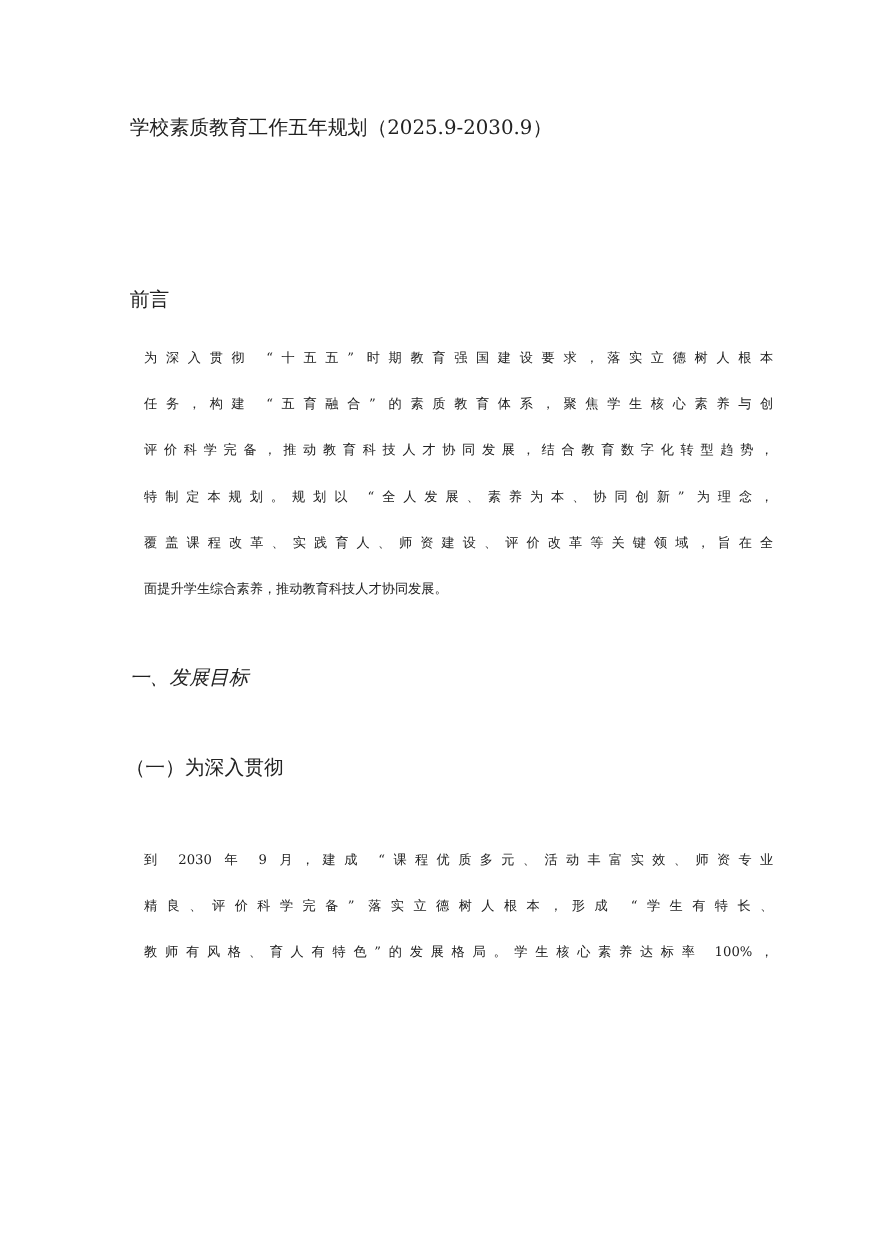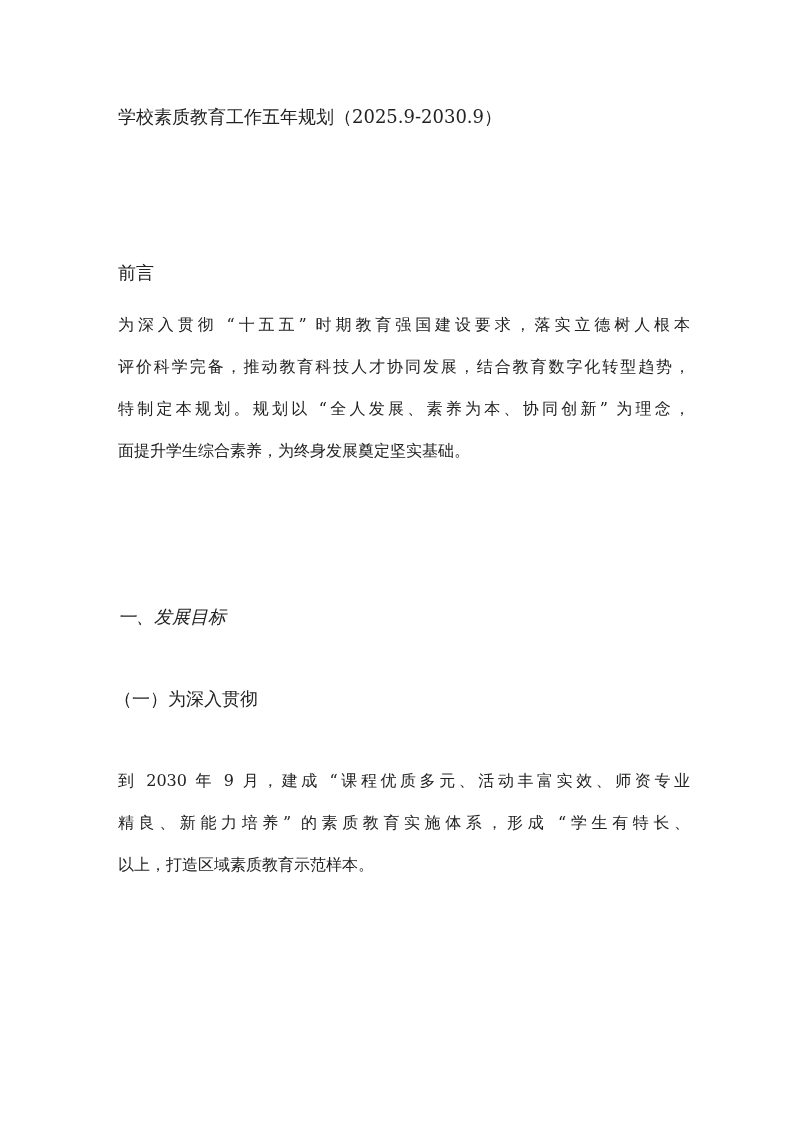--- a/index.html
+++ b/index.html
@@ -25,23 +25,23 @@
       position: absolute;
       left: 0;
       font-size: 18px;
       line-height: 24px;
       white-space: nowrap;
     }
     .title { top: 105px; }
     .preface-heading { top: 229px; margin-top: 32px; }
     .para {
       position: absolute;
-      left: 0;
+      left: 13px;
       width: 572px;
-      font-size: 16px;
+      font-size: 12px;
       line-height: 42px;
       text-align: justify;
       text-align-last: left;
     }
     .para .pline {
       display: block;
       width: 572px;
       white-space: nowrap;
       text-align-last: justify;
       text-align: justify;
@@ -58,27 +58,29 @@
 </head>
 <body>
 
 <div class="page">
   <div class="line title">学校素质教育工作五年规划（2025.9-2030.9）</div>
 
   <div class="line preface-heading">前言</div>
 
   <div class="para para1">
     <span class="pline">为深入贯彻 “十五五” 时期教育强国建设要求，落实立德树人根本</span>
+    <span class="pline">任务，构建 “五育融合” 的素质教育体系，聚焦学生核心素养与创</span>
     <span class="pline">评价科学完备，推动教育科技人才协同发展，结合教育数字化转型趋势，</span>
     <span class="pline">特制定本规划。规划以 “全人发展、素养为本、协同创新” 为理念，</span>
-    <span class="pline last">面提升学生综合素养，为终身发展奠定坚实基础。</span>
+    <span class="pline">覆盖课程改革、实践育人、师资建设、评价改革等关键领域，旨在全</span>
+    <span class="pline last">面提升学生综合素养，推动教育科技人才协同发展。</span>
   </div>
 
   <div class="line h1">一、发展目标</div>
 
   <div class="line h2">（一）为深入贯彻</div>
 
   <div class="para para2">
     <span class="pline">到 2030 年 9 月，建成 “课程优质多元、活动丰富实效、师资专业</span>
-    <span class="pline">精良、新能力培养” 的素质教育实施体系，形成 “学生有特长、</span>
-    <span class="pline last">以上，打造区域素质教育示范样本。</span>
+    <span class="pline">精良、评价科学完备” 落实立德树人根本，形成 “学生有特长、</span>
+    <span class="pline">教师有风格、育人有特色”的发展格局。学生核心素养达标率 100%，</span>
   </div>
 </div>
 
 </body></html>

